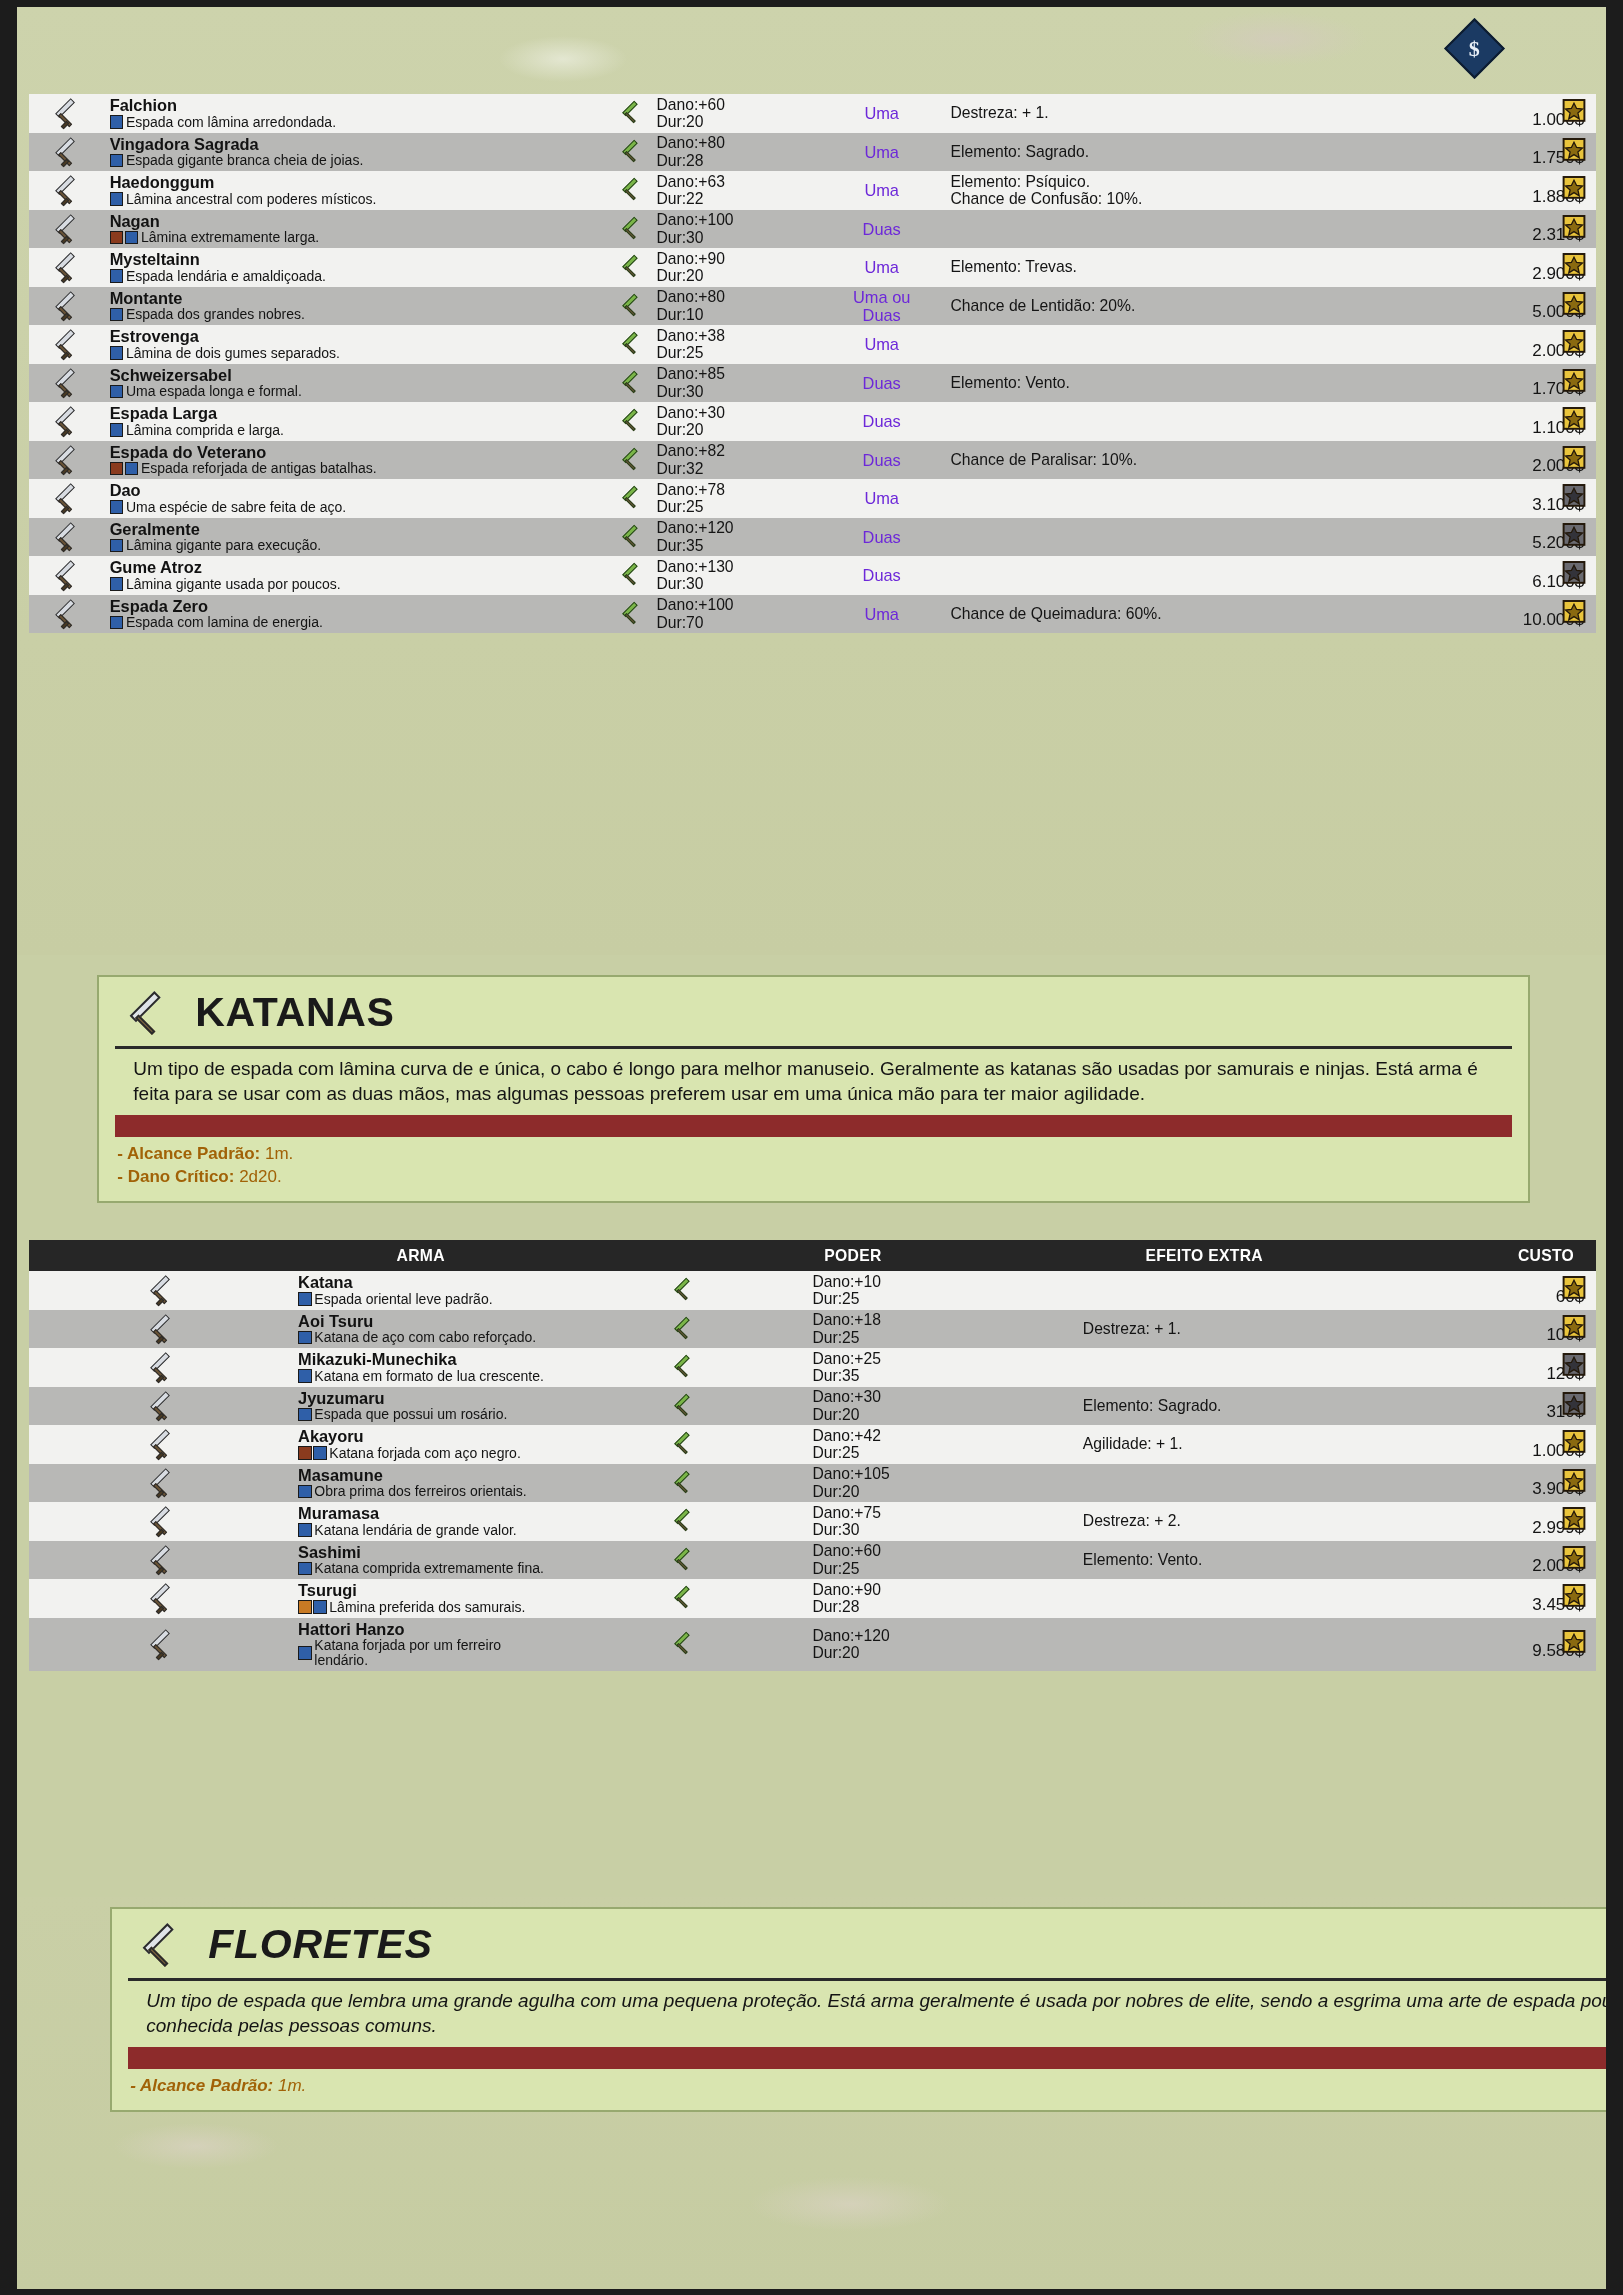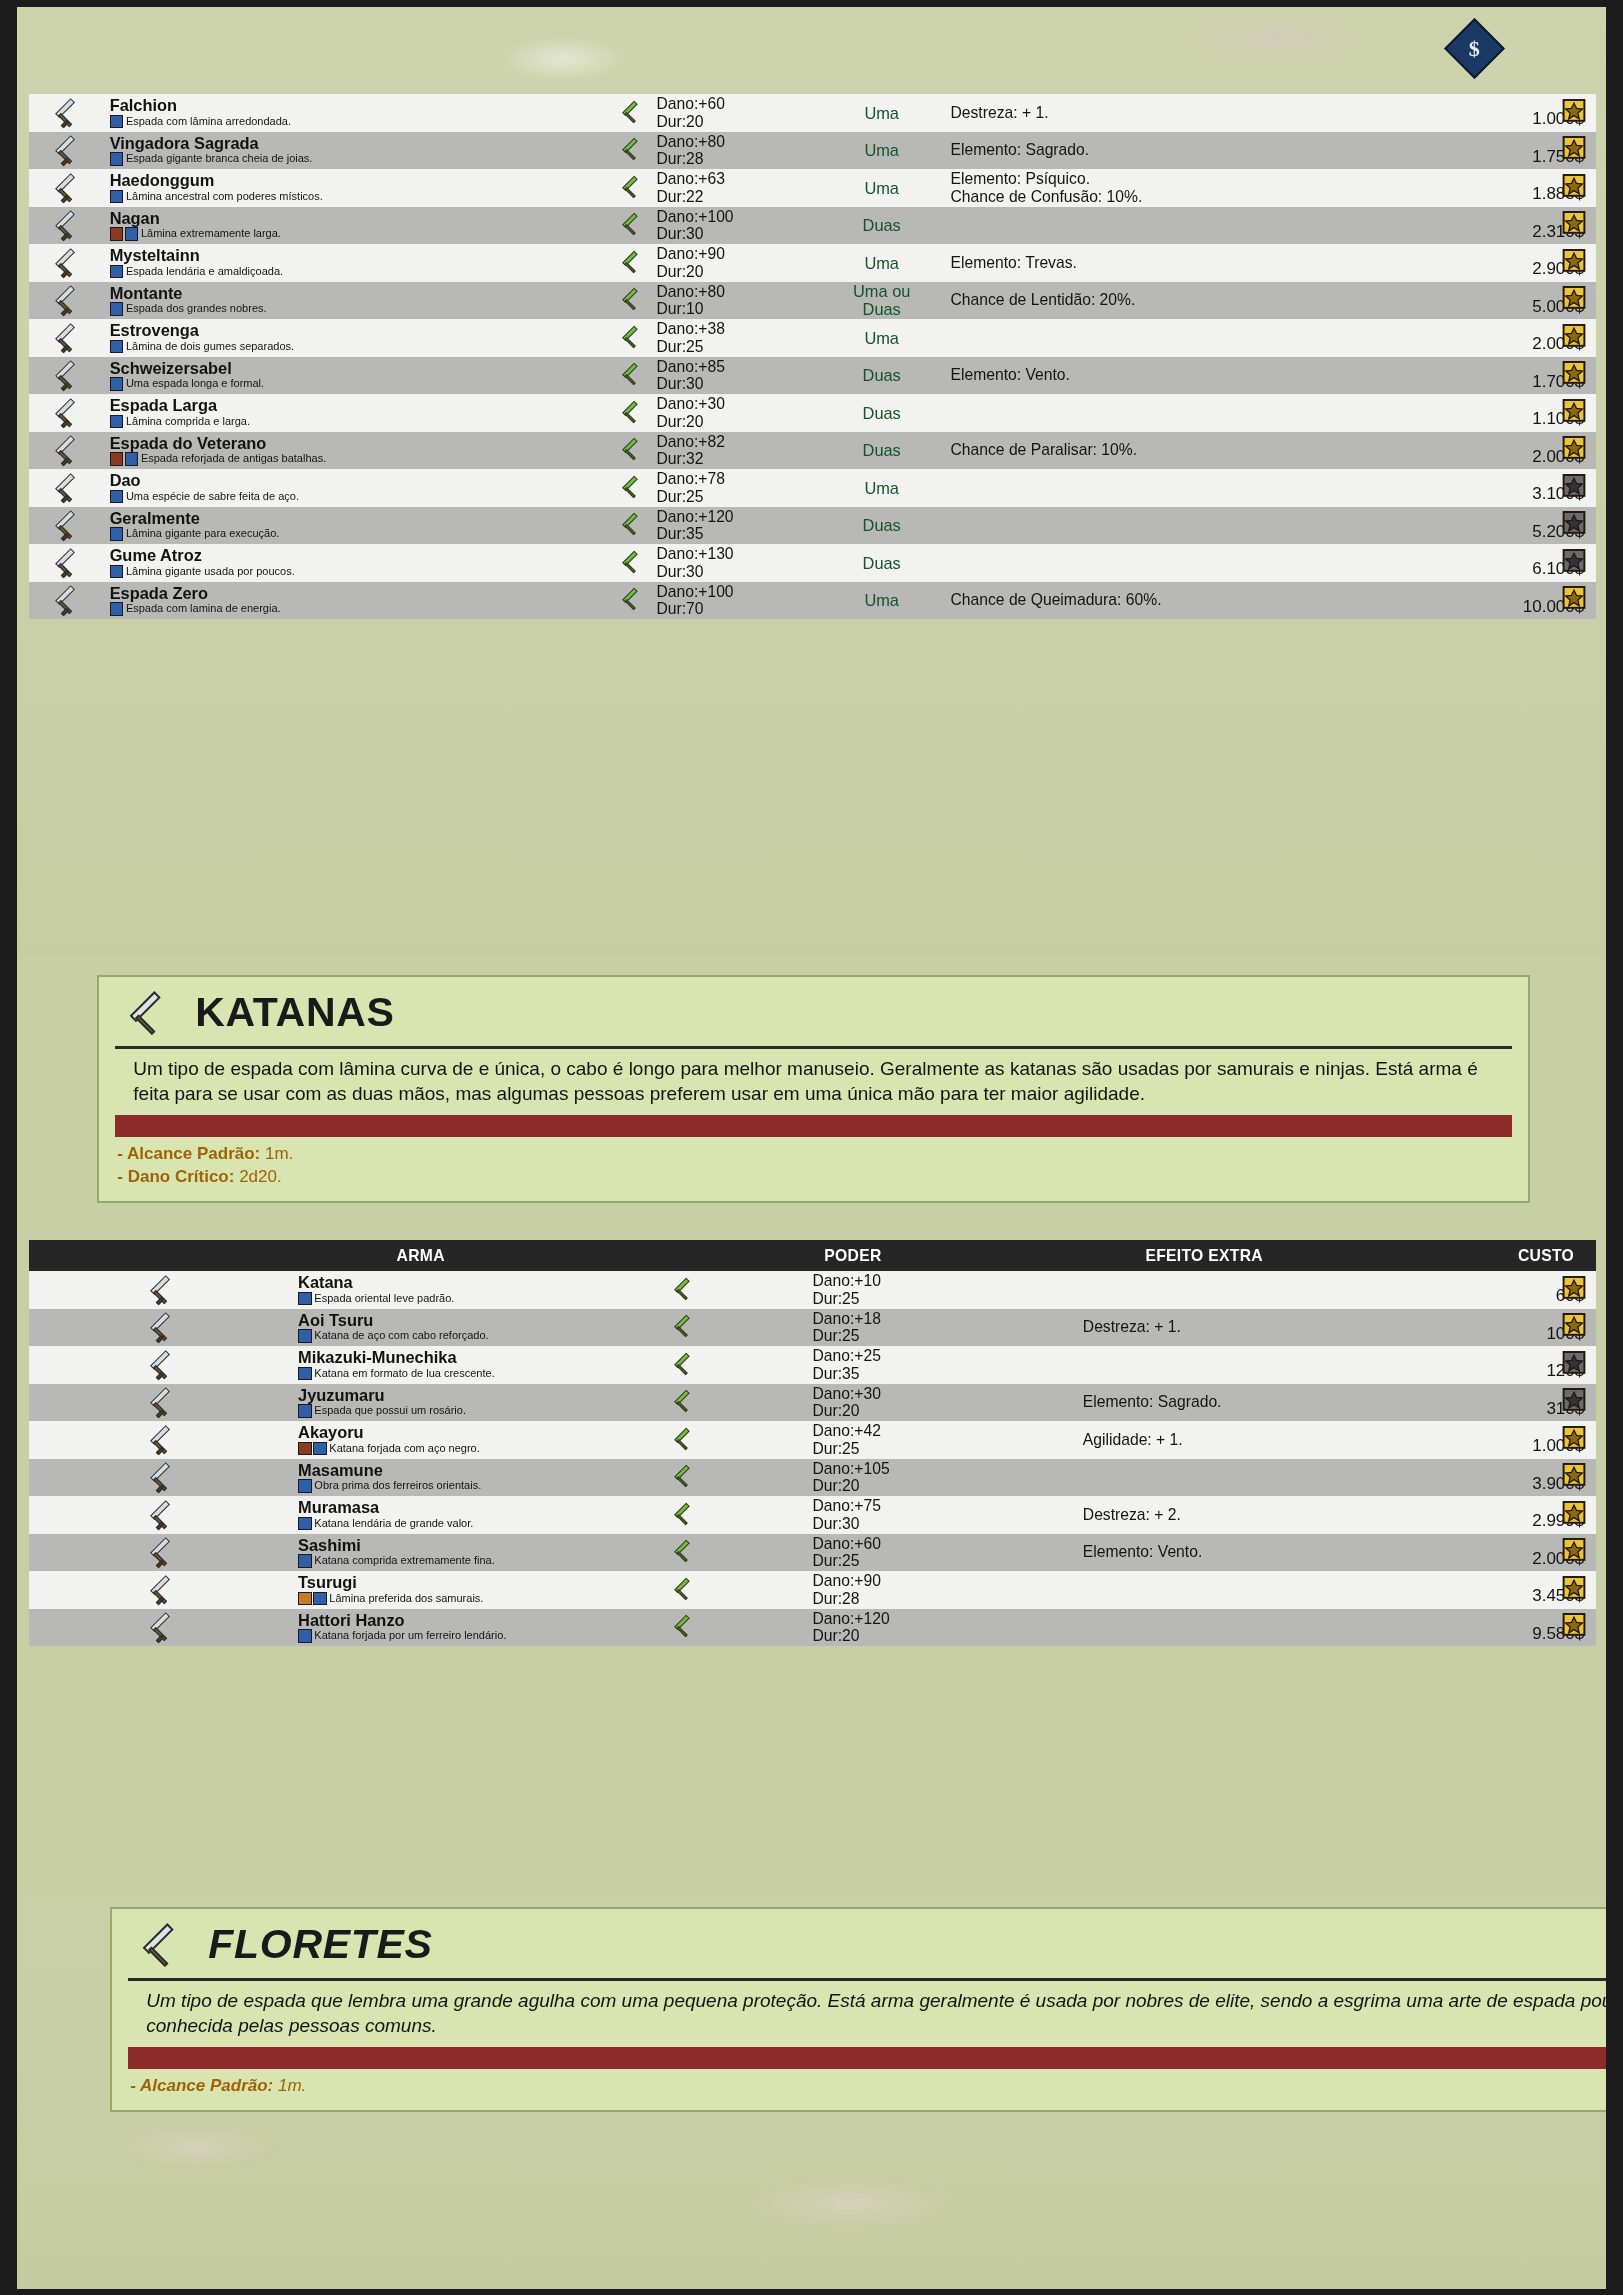--- a/index.html
+++ b/index.html
@@ -61,25 +61,25 @@
               text-align:center; height:31px; letter-spacing:0.3px;}
   .c-icon { width:72px; text-align:center; }
   .c-name { width:497px; }
   .c-pw-ic { width:52px; text-align:center; }
   .c-power { width:164px; }
   .c-hands { width:118px; text-align:center; }
   .c-eff { width:484px; padding-left:9.2px !important; }
   .c-cost { width:164px; text-align:right; padding-right:11.8px !important; position:relative;}
 
   .wname { font-size:16.4px; font-weight:bold; color:#121212; line-height:1.05; margin:3.3px 0 0 7.9px;}
-  .wdesc { font-size:11px; color:#141414; line-height:1.05; margin:0 0 3.3px 7.9px; display:flex; align-items:center; gap:2.6px;}
+  .wdesc { font-size:14px; color:#141414; line-height:1.05; margin:0 0 3.3px 7.9px; display:flex; align-items:center; gap:2.6px;}
   .sw { width:13.7px; height:13.7px; display:inline-block; border:1.3px solid #1a1a1a; flex:none; }
   .sw2 { width:13.7px; height:13.7px; display:inline-block; border:1.3px solid #1a1a1a; flex:none; margin-left:-1.3px;}
   .pw { font-size:15.7px; color:#141414; line-height:1.12; }
-  .hands { font-size:16.4px; color:#14532d; line-height:1.1; }
+  .hands { font-size:16.4px; color:#6d28d9; line-height:1.1; }
   .eff { font-size:15.7px; color:#141414; line-height:1.12; }
   .cost { font-size:17px; color:#141414; display:inline-block; position:relative; top:6.5px;}
   .coin {
     position:absolute; right:9.2px; top:50%; transform:translateY(-60%);
     width:26px; height:26px;
   }
 
   
   .sword-ico { display:inline-block; width:35px; height:35px; position:relative; }
   .sword-ico .blade {

